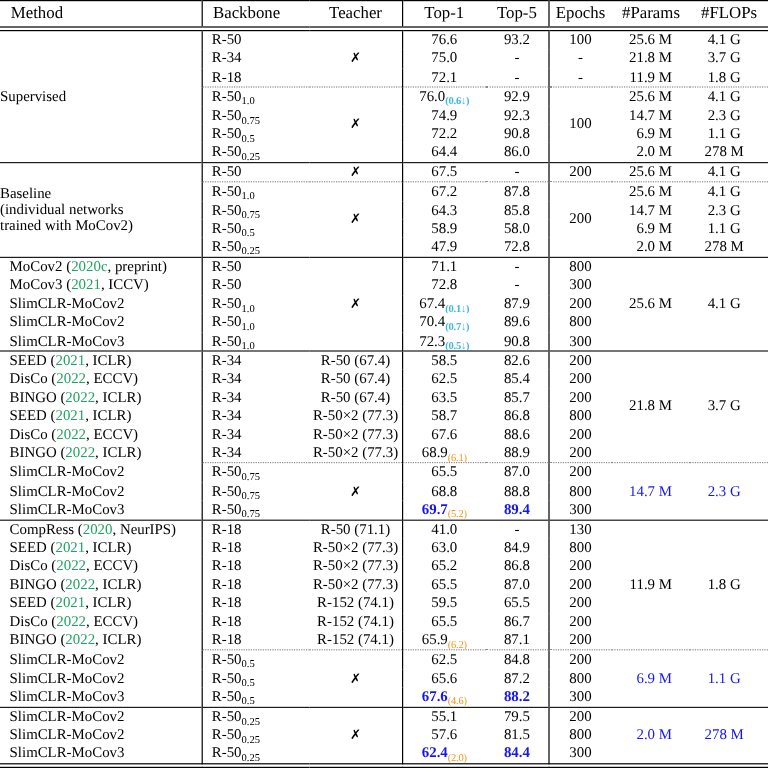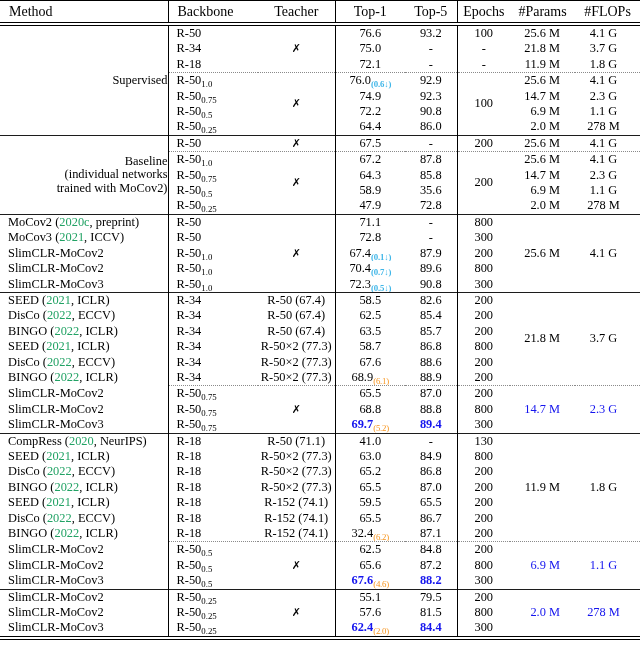--- a/index.html
+++ b/index.html
@@ -6,21 +6,21 @@
   html,body{margin:0;padding:0}
   body{width:640px;background:#fff;color:#000;font-family:"Liberation Serif","DejaVu Serif",serif}
   table{border-collapse:collapse;width:640px;table-layout:fixed;
         border-top:1.5px solid #000;border-bottom:4px double #000}
   th{font-weight:normal;font-size:14px;padding:3px 0 2px;border-bottom:4px double #000;
      text-align:center;white-space:nowrap;overflow:hidden}
   th.c-m,th.c-bb{text-align:left;padding-left:9px}
   td{font-size:12.4px;line-height:13.4px;padding:1px 0;vertical-align:middle;text-align:center;
      white-space:nowrap;overflow:hidden}
   td.c-m{text-align:left;padding-left:8px}
-  td.c-m.mlabel{text-align:right;padding-left:0}
+  td.c-m.mlabel{text-align:left;padding-left:0}
   td.c-bb{text-align:left;padding-left:8px}
   td.c-pa{text-align:right;padding-right:15px}
   td.c-fl{text-align:center;padding-right:8px}
   .bar{border-left:1px solid #000}
   .btop{border-top:1.5px solid #1c1c1c}
   .dash{border-top:1px dotted #8a8a8a}
   sub{font-size:8.8px;line-height:0;position:relative;top:3px;vertical-align:baseline}
   .xmark{font-family:"DejaVu Sans",sans-serif;font-weight:bold;font-size:11px}
   .green{color:var(--green)}
   .delta{letter-spacing:-0.2px}
@@ -142,21 +142,21 @@
       <tr>
         <td class="c-bb bar"><span>R-50</span><sub>0.75</sub></td>
         <td class="c-t1 bar"><span>64.3</span></td>
         <td class="c-t5"><span>85.8</span></td>
         <td class="c-pa"><span>14.7 M</span></td>
         <td class="c-fl"><span>2.3 G</span></td>
       </tr>
       <tr>
         <td class="c-bb bar"><span>R-50</span><sub>0.5</sub></td>
         <td class="c-t1 bar"><span>58.9</span></td>
-        <td class="c-t5"><span>35.6</span></td>
+        <td class="c-t5"><span>58.0</span></td>
         <td class="c-pa"><span>6.9 M</span></td>
         <td class="c-fl"><span>1.1 G</span></td>
       </tr>
       <tr>
         <td class="c-bb bar"><span>R-50</span><sub>0.25</sub></td>
         <td class="c-t1 bar"><span>47.9</span></td>
         <td class="c-t5"><span>72.8</span></td>
         <td class="c-pa"><span>2.0 M</span></td>
         <td class="c-fl"><span>278 M</span></td>
       </tr>
@@ -329,21 +329,21 @@
         <td class="c-bb bar"><span>R-18</span></td>
         <td class="c-t"><span>R-152 (74.1)</span></td>
         <td class="c-t1 bar"><span>65.5</span></td>
         <td class="c-t5"><span>86.7</span></td>
         <td class="c-ep bar"><span>200</span></td>
       </tr>
       <tr>
         <td class="c-m"><span>BINGO (</span><span class="green">2022</span><span>, ICLR)</span></td>
         <td class="c-bb bar"><span>R-18</span></td>
         <td class="c-t"><span>R-152 (74.1)</span></td>
-        <td class="c-t1 bar"><span>32.4</span><sub class="delta orange">(6.2)</sub></td>
+        <td class="c-t1 bar"><span>65.9</span><sub class="delta orange">(6.2)</sub></td>
         <td class="c-t5"><span>87.1</span></td>
         <td class="c-ep bar"><span>200</span></td>
       </tr>
       <tr>
         <td class="c-m"><span>SlimCLR-MoCov2</span></td>
         <td class="c-bb bar dash"><span>R-50</span><sub>0.5</sub></td>
         <td class="c-t dash" rowspan="3"><span class="xmark">✗</span></td>
         <td class="c-t1 bar dash"><span>62.5</span></td>
         <td class="c-t5 dash"><span>84.8</span></td>
         <td class="c-ep bar dash"><span>200</span></td>

